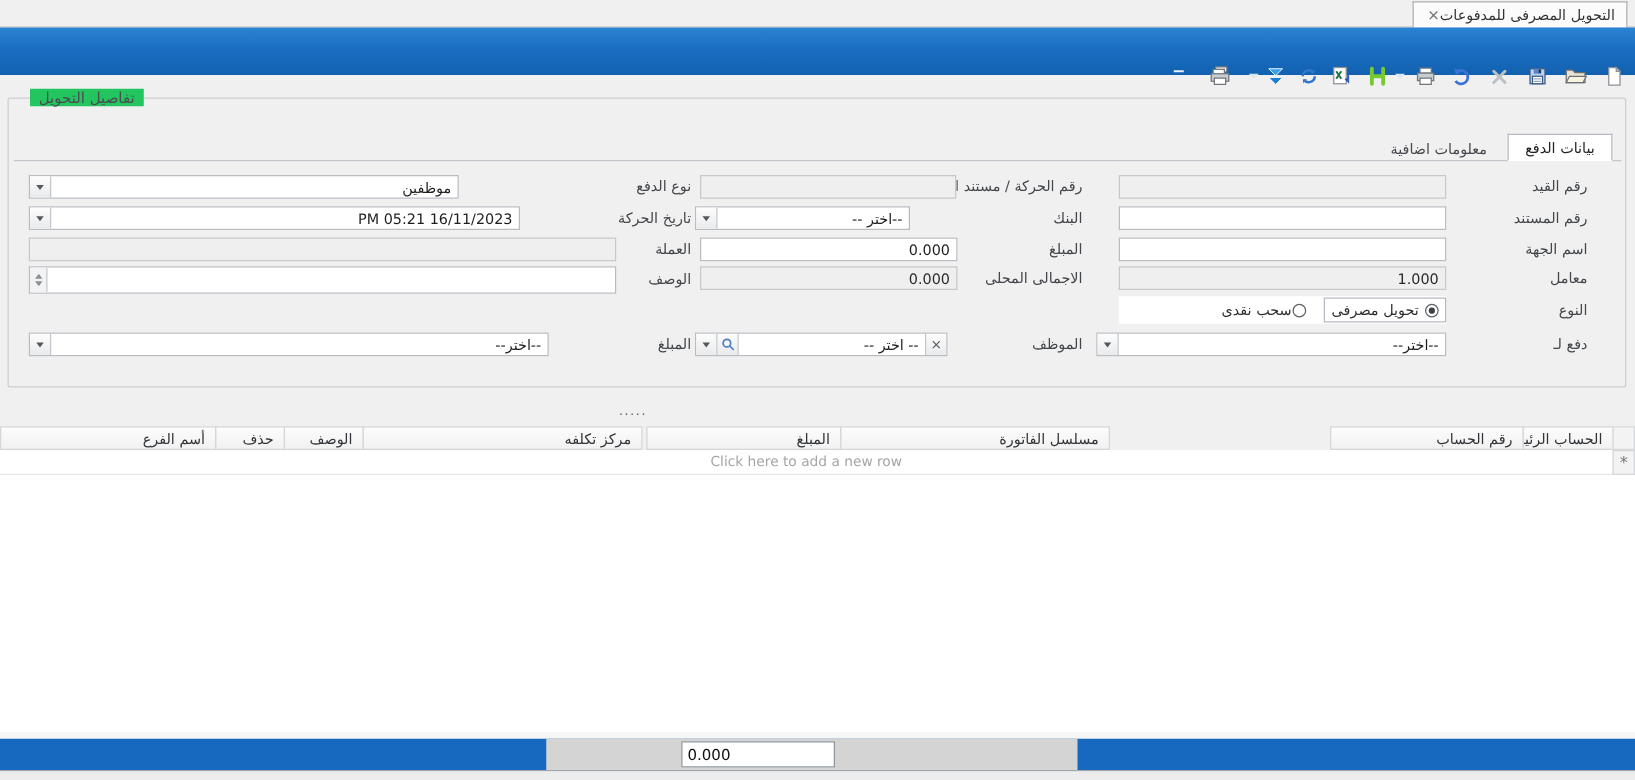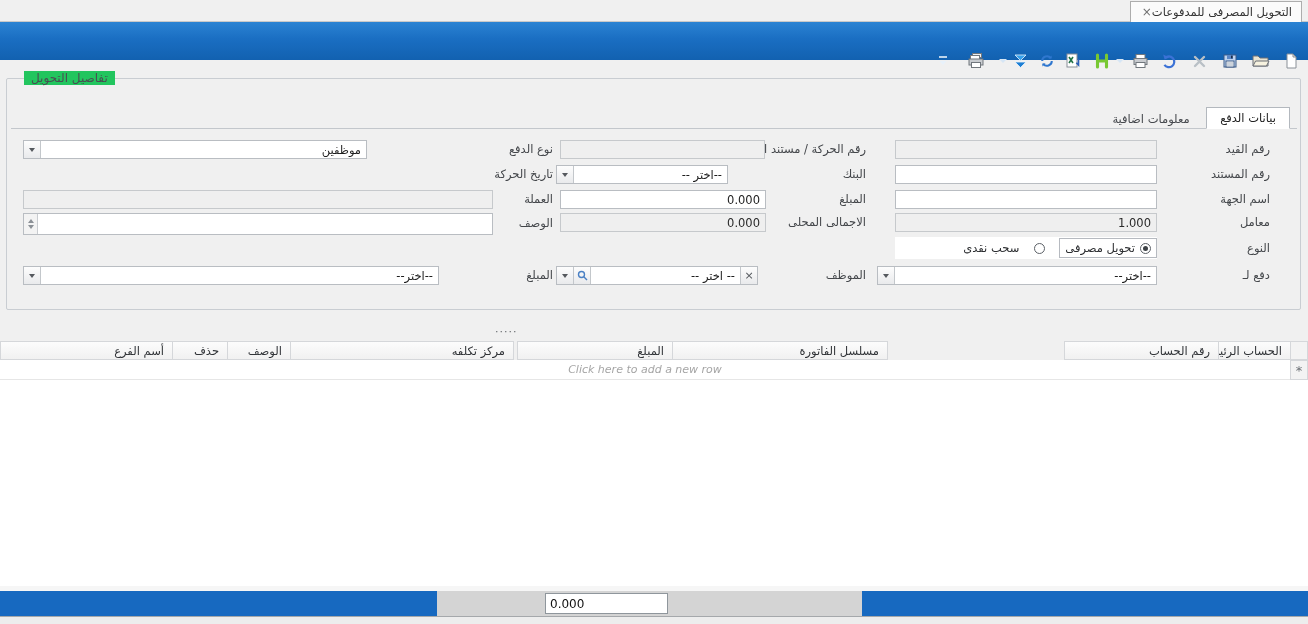--- a/index.html
+++ b/index.html
@@ -48,36 +48,36 @@
   .clearx{font-size:11px;color:#55595e;line-height:1;}
   .spin{flex:0 0 13px;background:#f3f3f3;border-right:1px solid #c9ccd0;display:flex;flex-direction:column;
         align-items:center;justify-content:center;gap:2px;}
   .spin .up{width:0;height:0;border-left:3px solid transparent;border-right:3px solid transparent;border-bottom:4px solid #8b9096;}
   .spin .dn{width:0;height:0;border-left:3px solid transparent;border-right:3px solid transparent;border-top:4px solid #8b9096;}
   
   .radiostrip{position:absolute;left:895px;top:237px;width:262px;height:22px;background:#fff;
               display:flex;align-items:center;gap:14px;box-sizing:border-box;padding-left:6px;}
   .radio-box{border:1px solid #b6bac0;background:#fff;height:20px;display:flex;align-items:center;
              gap:5px;padding:0 5px;box-sizing:border-box;}
-  .radio-opt{display:flex;align-items:center;gap:15px;font-size:11.5px;color:#2c2e31;}
+  .radio-opt{display:flex;align-items:center;gap:1px;font-size:11.5px;color:#2c2e31;}
   .rdot{width:11px;height:11px;border:1px solid #5c6167;border-radius:50%;background:#fff;
         display:flex;align-items:center;justify-content:center;box-sizing:border-box;}
   .rdot.sel::after{content:"";width:5px;height:5px;border-radius:50%;background:#3d4246;}
   
   .splitter{position:absolute;left:0;top:328px;width:1308px;height:13px;background:#f0f0f0;}
   .dots{position:absolute;left:495px;top:-3px;font-size:11px;color:#66696d;letter-spacing:1px;}
   
   .ghead{position:absolute;top:341px;height:19px;box-sizing:border-box;background:linear-gradient(180deg,#fcfcfc,#f1f1f1);
          border:1px solid #d5d7da;font-size:11.5px;color:#303337;display:flex;align-items:center;
          justify-content:flex-start;padding:0 8px;overflow:hidden;white-space:nowrap;}
   .gind{position:absolute;box-sizing:border-box;background:#f3f3f3;border:1px solid #d5d7da;
         display:flex;align-items:center;justify-content:center;color:#6c7075;font-size:13px;}
   .newrow{position:absolute;left:0;top:360px;width:1290px;height:20px;background:#fff;
           border-bottom:1px solid #e6e6e6;box-sizing:border-box;display:flex;align-items:center;justify-content:center;}
-  .newrow span{font-size:11px;color:#a5a5a5;direction:ltr;font-style:italic;}
+  .newrow span{font-size:11px;color:#a5a5a5;direction:ltr;}
   .gridbody{position:absolute;left:0;top:380px;width:1308px;height:206px;background:#fff;}
   
   .foot-strip-top{position:absolute;left:0;top:586px;width:1308px;height:5px;background:#f6f6f6;}
   .footbar{position:absolute;left:0;top:591px;width:1308px;height:26px;background:#1769c0;
            border-bottom:1px solid #a5a8ab;box-sizing:border-box;}
   .footgray{position:absolute;left:437px;top:0;width:425px;height:25px;background:#d4d4d4;}
   .footinput{position:absolute;left:545px;top:2px;width:123px;height:21px;background:#fff;
              border:1px solid #8f969c;box-sizing:border-box;font-size:12px;color:#111;
              display:flex;align-items:center;padding:0 4px;direction:ltr;}
   .foot-strip-bot{position:absolute;left:0;top:617px;width:1308px;height:7px;background:#ededed;}
@@ -269,20 +269,26 @@
 
   <div class="lbl" style="right:755px;top:140px">نوع الدفع</div>
   <div class="combo" style="left:23px;top:140px;width:344px">
     <span class="val">موظفين</span>
     <span class="cbtn">
         <span class="tri"></span>
       </span>
   </div>
 
   <div class="lbl" style="right:755px;top:165px">تاريخ الحركة</div>
+  <div class="combo" style="left:23px;top:165px;width:393px">
+    <span class="val">PM 05:21 16/11/2023</span>
+    <span class="cbtn">
+        <span class="tri"></span>
+      </span>
+  </div>
 
   <div class="lbl" style="right:755px;top:190px">العملة</div>
   <div class="fld dis" style="left:23px;top:190px;width:470px">
     <span></span>
   </div>
 
   <div class="lbl" style="right:755px;top:214px">الوصف</div>
   <div class="combo" style="left:23px;top:213px;width:470px;height:22px">
     <span class="val"></span>
     <span class="spin">

